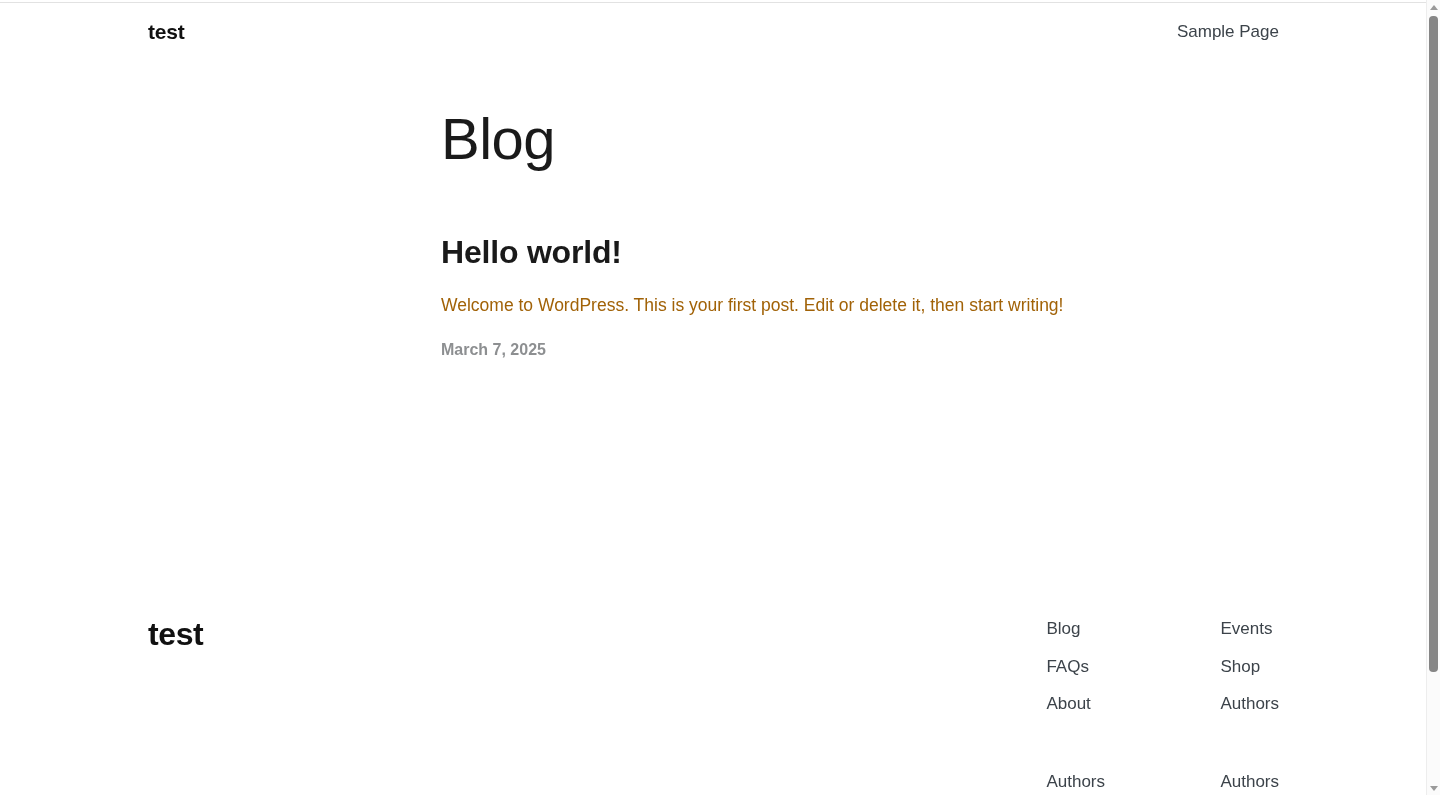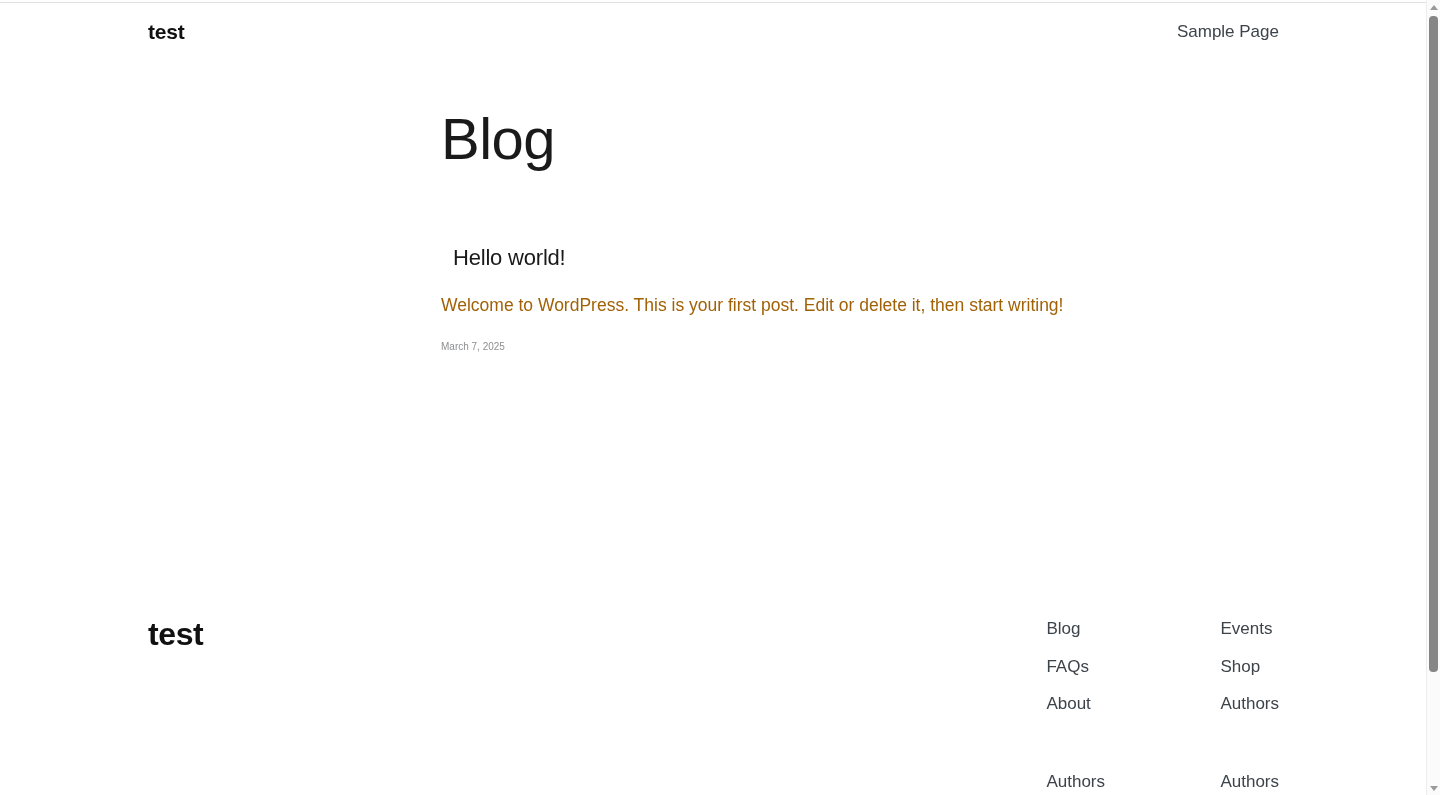--- a/index.html
+++ b/index.html
@@ -87,42 +87,42 @@
   }
   .post-list {
     margin: 0;
     padding: 0;
     list-style: none;
   }
   .post-item {
     padding-top: 60px;
   }
   .post-title {
-    margin: 12px;
-    font-size: 22px;
-    font-weight: 400;
+    margin: 0;
+    font-size: 32px;
+    font-weight: 700;
     line-height: 1.2;
     letter-spacing: -0.2px;
     color: #1a1a1a;
   }
   .post-title a {
     color: inherit;
     text-decoration: none;
   }
   .post-excerpt {
     margin: 21px 0 0 0;
     font-size: 17.5px;
     font-weight: 400;
     line-height: 1.5;
     color: #a16207;
   }
   .post-date {
     margin: 22px 0 0 0;
-    font-size: 10px;
-    font-weight: 400;
+    font-size: 16px;
+    font-weight: 700;
     line-height: 1.3;
     color: #8d8f91;
   }
 
   
   .site-footer {
     position: absolute;
     top: 600px;
     left: 0;
     width: 1426px;

